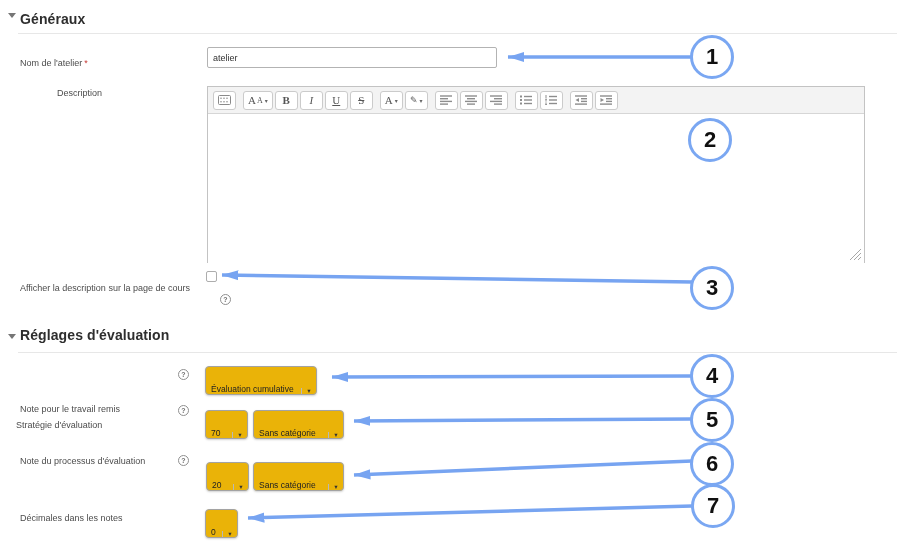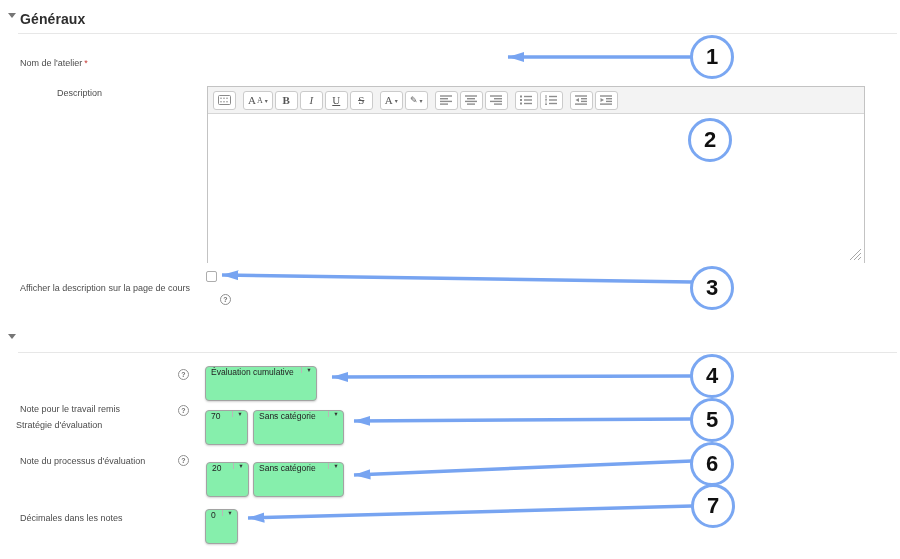--- a/index.html
+++ b/index.html
@@ -34,21 +34,21 @@
     height:21px; border:1px solid #b3b3b3; border-radius:2px; background:#fff;
     font-family:"Liberation Sans", sans-serif; font-size:9px; color:#333;
     padding:0 5px; outline:none;
   }
 
   
   .chk { width:11px; height:11px; border:1px solid #adadad; border-radius:2px; background:#fff; cursor:pointer; }
 
   
   .msel {
-    display:flex; align-items:flex-start; height:35px; background:#86efac;
+    display:flex; align-items:flex-end; height:29px; background:#eab308;
     border:1px solid #a3a3a3; border-radius:4px;
     box-shadow:0 1px 2px rgba(0,0,0,.18); cursor:pointer; overflow:hidden;
   }
   .msel-text { flex:1; display:flex; align-items:center; padding:0 5px; font-size:8.5px; color:#222; white-space:nowrap; }
   .msel-arrow {
     width:15px; border-left:1px solid #b8b8b8; display:flex;
     align-items:center; justify-content:center; font-size:5.5px; color:#333;
   }
 
   
@@ -88,20 +88,21 @@
 
 <div class="page">
 
   <div class="abs tri" style="left:8px;top:13px;"></div>
   <div class="abs sec-title" style="left:20px;top:11px;">Généraux</div>
   <div class="abs divider" style="left:18px;top:33px;width:879px;"></div>
 
   <div class="abs" style="left:20px;top:52px;">
     <span class="lbl">Nom de l'atelier</span><span class="req">*</span>
   </div>
+  <input class="abs txt-input" style="left: 207px; top: 47px; width: 290px;" value="atelier">
 
   <div class="abs lbl" style="left:20px;top:88px;margin-left:37px;">Description</div>
   <div class="abs editor" style="left:207px;top:86px;width:658px;height:177px;">
     <div class="editor-toolbar">
       <div class="tgroup">
         <div class="tbtn">
           <svg class="icon-svg" width="13" height="10" viewBox="0 0 13 10">
               <rect x="0.5" y="0.5" width="12" height="9" rx="1" fill="none" stroke="#8a8a8a"></rect>
               <line x1="2" y1="3.2" x2="11" y2="3.2" stroke="#9a9a9a" stroke-dasharray="2 1"></line>
               <line x1="2" y1="6.8" x2="11" y2="6.8" stroke="#9a9a9a" stroke-dasharray="2 1"></line>
@@ -235,20 +236,21 @@
           </g>
         </svg>
     </div>
   </div>
 
   <div class="abs lbl" style="left:20px;top:283px;">Afficher la description sur la page de cours</div>
   <span class="abs chk" style="left:206px;top:271px;"></span>
   <span class="abs help" style="left:220px;top:294px;">?</span>
 
   <div class="abs tri" style="left:8px;top:334px;"></div>
+  <div class="abs sec-title" style="left:20px;top:327px;">Réglages d'évaluation</div>
   <div class="abs divider" style="left:18px;top:352px;width:879px;"></div>
 
   <div class="abs lbl" style="left:16px;top:372px;margin-top:48px;">Stratégie d'évaluation</div>
   <span class="abs help" style="left:178px;top:369px;">?</span>
   <div class="abs msel" style="left:205px;top:366px;width:112px;">
     <span class="msel-text">Évaluation cumulative</span>
     <span class="msel-arrow">▼</span>
   </div>
 
   <div class="abs lbl" style="left:20px;top:404px;">Note pour le travail remis</div>

